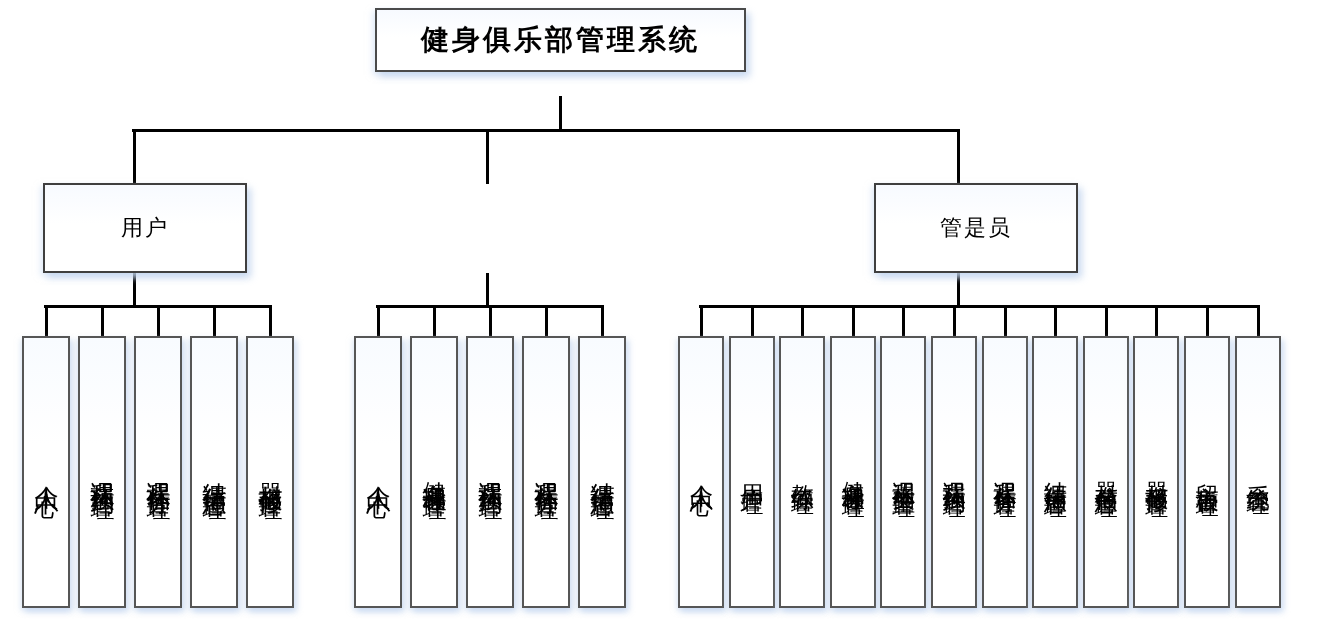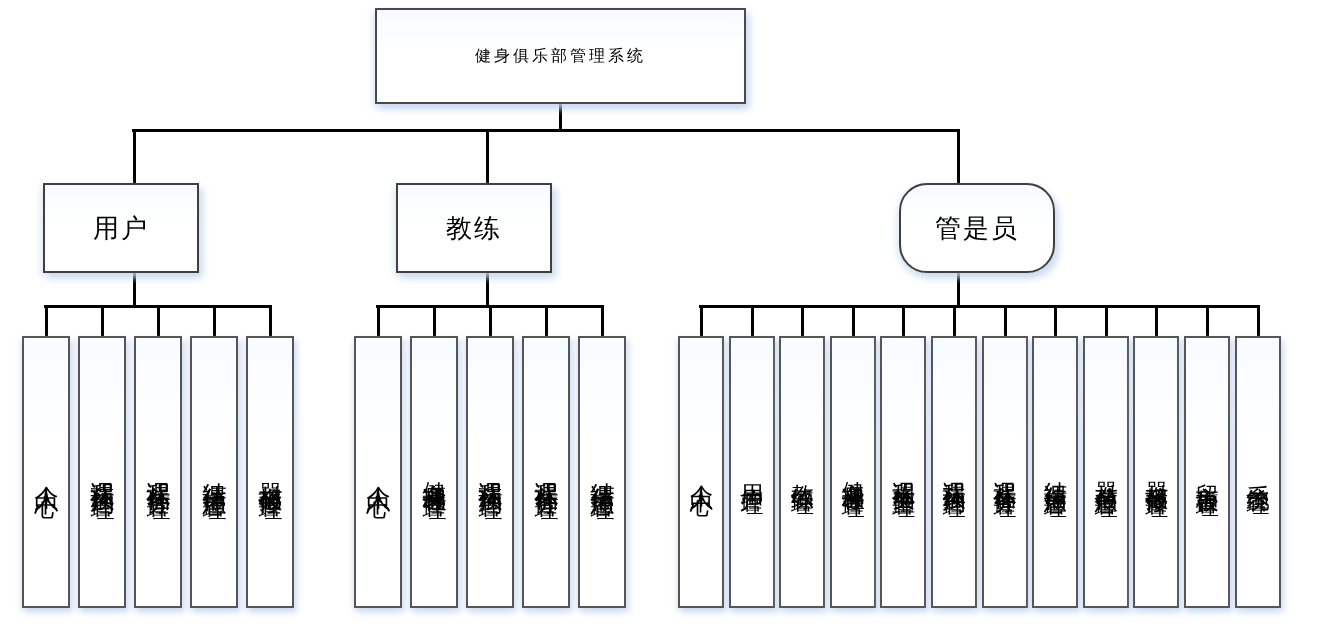--- a/index.html
+++ b/index.html
@@ -14,35 +14,35 @@
 
   
   .box{
     position:absolute;
     box-sizing:border-box;
     background:linear-gradient(180deg,#f7faff 0%,#ffffff 45%);
     display:flex;align-items:center;justify-content:center;
     color:#000;
   }
   .root{
-    left:375px;top:8px;width:371px;height:96px;
+    left:375px;top:8px;width:371px;height:64px;
     border:2px solid #4a4a4a;
     box-shadow:4px 5px 7px rgba(189,209,238,.75), -3px 3px 6px rgba(205,221,243,.5);
     font-family:"DejaVu Serif","Liberation Serif",serif;
-    font-size:16px;letter-spacing:3px;
+    font-size:28px;letter-spacing:3px;font-weight:bold;
   }
   .mid{
-    top:183px;width:156px;height:90px;
+    top:183px;width:204px;height:90px;
     border:2px solid #3f3f3f;
     box-shadow:4px 5px 7px rgba(189,209,238,.75), -3px 3px 6px rgba(205,221,243,.5);
-    font-size:26px;letter-spacing:2px;font-weight:500;
+    font-size:22px;letter-spacing:2px;font-weight:500;
   }
   .mid.user{left:43px;}
   .mid.coach{left:396px;}
-  .mid.admin{left:899px;border-radius:28px;}
+  .mid.admin{left:874px;}
 
   
   .group{
     position:absolute;top:336px;height:272px;
     display:flex;
   }
   .group.g1{left:22px;gap:8px;}
   .group.g2{left:354px;gap:8px;}
   .group.g3{left:678px;gap:4.6px;}
   .leaf{
@@ -110,21 +110,20 @@
       <line x1="1106" y1="305" x2="1106" y2="337"></line>
       <line x1="1156" y1="305" x2="1156" y2="337"></line>
       <line x1="1207" y1="305" x2="1207" y2="337"></line>
       <line x1="1258" y1="305" x2="1258" y2="337"></line>
     </g>
   </svg>
 
   <div class="box root">健身俱乐部管理系统</div>
 
   <div class="box mid user">用户</div>
-  <div class="box mid coach">教练</div>
   <div class="box mid admin">管是员</div>
 
   <div class="group g1">
     <div class="leaf">个人中心</div>
     <div class="leaf">课程预约管理</div>
     <div class="leaf">课程任务管理</div>
     <div class="leaf">结课信息管理</div>
     <div class="leaf">器材报修管理</div>
   </div>
 

